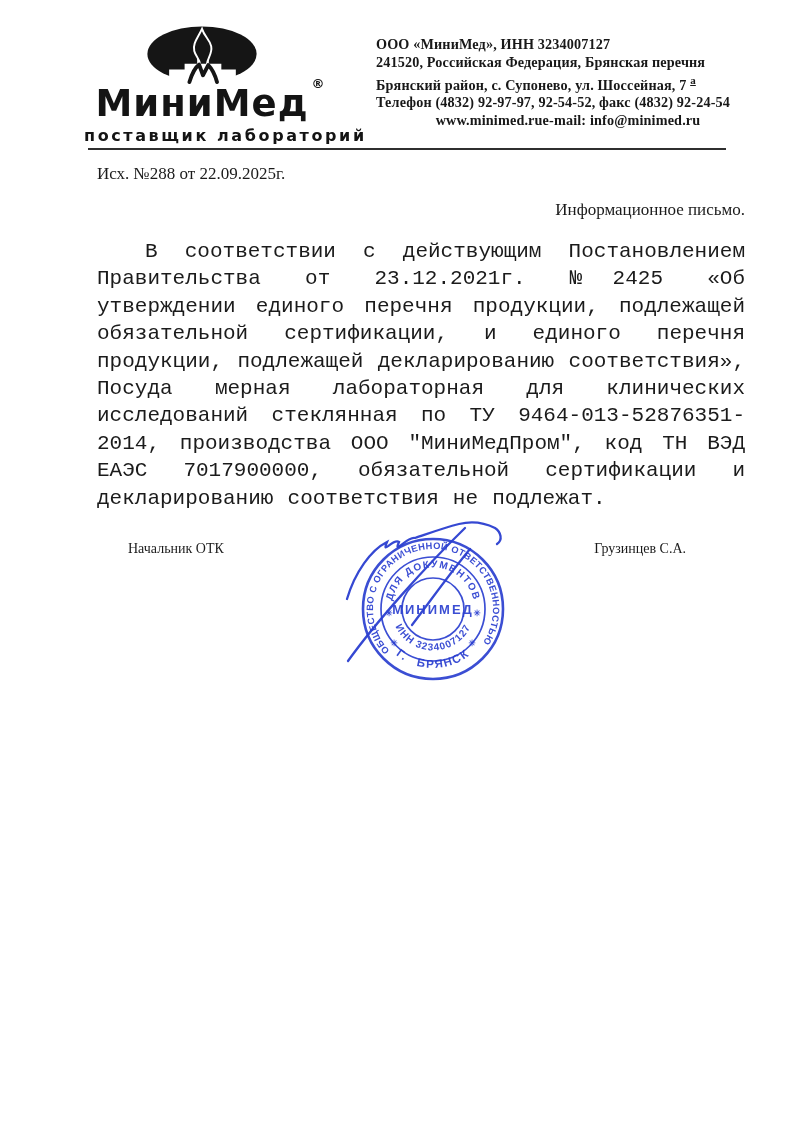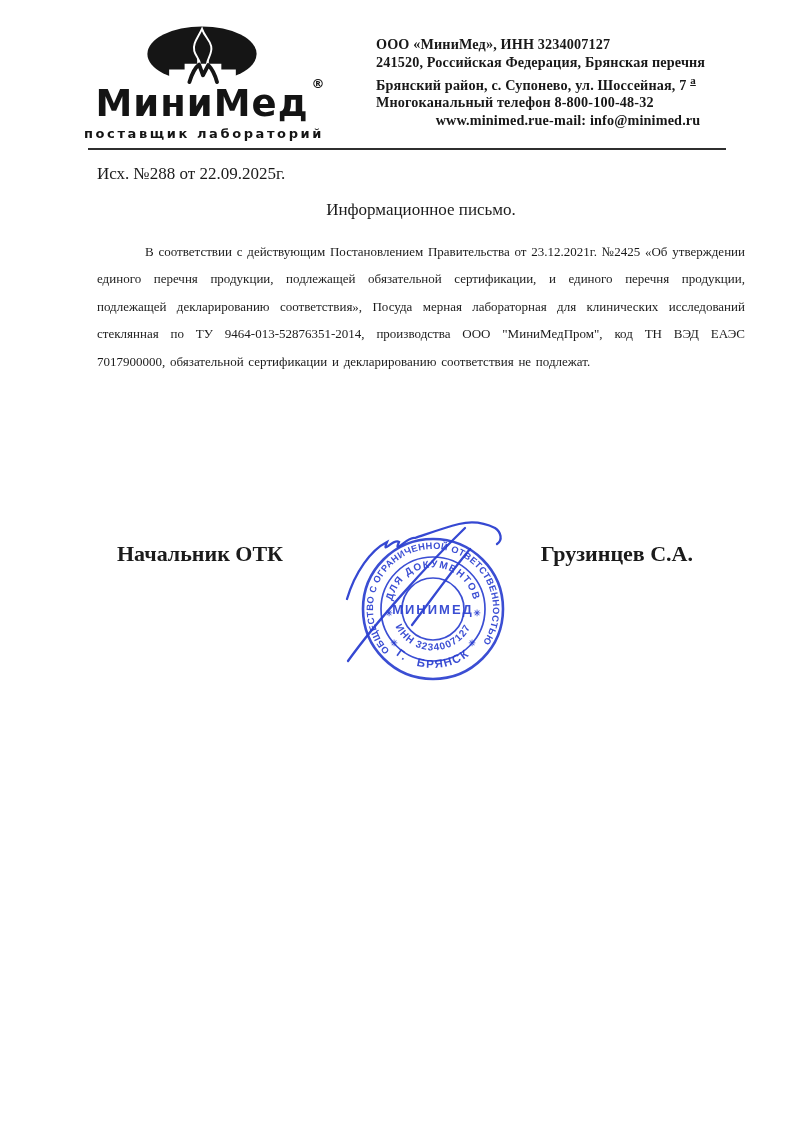--- a/index.html
+++ b/index.html
@@ -8,43 +8,43 @@
     font-family:"Liberation Serif",serif;color:#1b1b1b;overflow:hidden;
   }
 
   
   .logo-block{position:absolute;left:84px;top:24px;width:236px;text-align:center;
     font-family:"DejaVu Sans",sans-serif;color:#141414;}
   .logo-icon{display:block;margin:0 auto;}
   .logo-brand{position:relative;display:inline-block;font-size:37px;font-weight:bold;
     letter-spacing:1px;line-height:1.0;margin-top:1px;white-space:nowrap;}
   .logo-reg{position:absolute;top:-8px;right:-17px;font-size:13px;font-weight:bold;}
-  .logo-tagline{margin-top:4px;font-size:13px;font-weight:bold;letter-spacing:2.6px;
+  .logo-tagline{margin-top:4px;font-size:16px;font-weight:bold;letter-spacing:2.6px;
     white-space:nowrap;}
 
   
   .contact-block{position:absolute;left:376px;top:36px;width:384px;
     font-weight:bold;font-size:14.2px;line-height:17.8px;letter-spacing:0.15px;color:#181818;}
   .contact-line{white-space:nowrap;}
   .contact-last{display:flex;justify-content:center;}
   sup.house{text-decoration:underline;font-size:11px;font-weight:bold;}
 
   .header-rule{position:absolute;left:88px;top:148px;width:638px;height:2px;background:#2f2f2f;}
 
   
   .ref-line{position:absolute;left:97px;top:164px;font-size:17px;text-align:right;}
-  .letter-title{position:absolute;left:97px;top:200px;width:648px;text-align:center;font-size:17px;}
-  .letter-body{position:absolute;left:97px;top:238px;width:648px;font-size:13px;
-    line-height:27.4px;text-align:justify;text-indent:48px;word-spacing:1.5px;}
+  .letter-title{position:absolute;left:97px;top:200px;width:648px;text-align:right;font-size:17px;}
+  .letter-body{position:absolute;left:97px;top:238px;width:648px;font-size:21px;
+    line-height:27.4px;text-align:justify;text-indent:48px;word-spacing:1.5px;font-family:Liberation Mono, monospace;}
 
   
-  .sign-row{position:absolute;left:88px;top:541px;width:648px;display:flex;
-    justify-content:space-between;font-weight:bold;font-size:22px;}
+  .sign-row{position:absolute;left:99px;top:541px;width:648px;display:flex;
+    justify-content:space-between;font-weight:normal;font-size:14px;}
   .sign-pos{margin-left:29px;}
-  .sign-name{margin-right:43px;}
+  .sign-name{margin-right:61px;}
 
   
   .stamp-wrap{position:absolute;left:331px;top:494px;width:210px;height:210px;}
   .stamp-wrap svg{display:block;}
   .stamp-text{font-family:"Liberation Sans",sans-serif;font-weight:bold;
     fill:var(--stamp-color,#2b3fd0);}
 </style>
 </head>
 <body>
 
@@ -62,21 +62,21 @@
     </div>
     <div class="logo-tagline">поставщик лабораторий</div>
   </div>
 
   <div class="contact-block">
     <div class="contact-line">ООО «МиниМед», ИНН 3234007127</div>
     <div class="contact-line">241520, Российская Федерация, Брянская перечня</div>
     <div class="contact-line">
       <span>Брянский район, с. Супонево, ул. Шоссейная, 7</span>&nbsp;<sup class="house">а</sup>
     </div>
-    <div class="contact-line">Многоканальный телефон 8-800-100-48-32</div>
+    <div class="contact-line">Телефон (4832) 92-97-97, 92-54-52, факс (4832) 92-24-54</div>
     <div class="contact-last">
       <span>www.minimed.ru</span>
       <span>e-mail: info@minimed.ru</span>
     </div>
   </div>
 
   <div class="header-rule"></div>
 
   <div class="ref-line">Исх. №288 от 22.09.2025г.</div>
   <div class="letter-title">Информационное письмо.</div>

